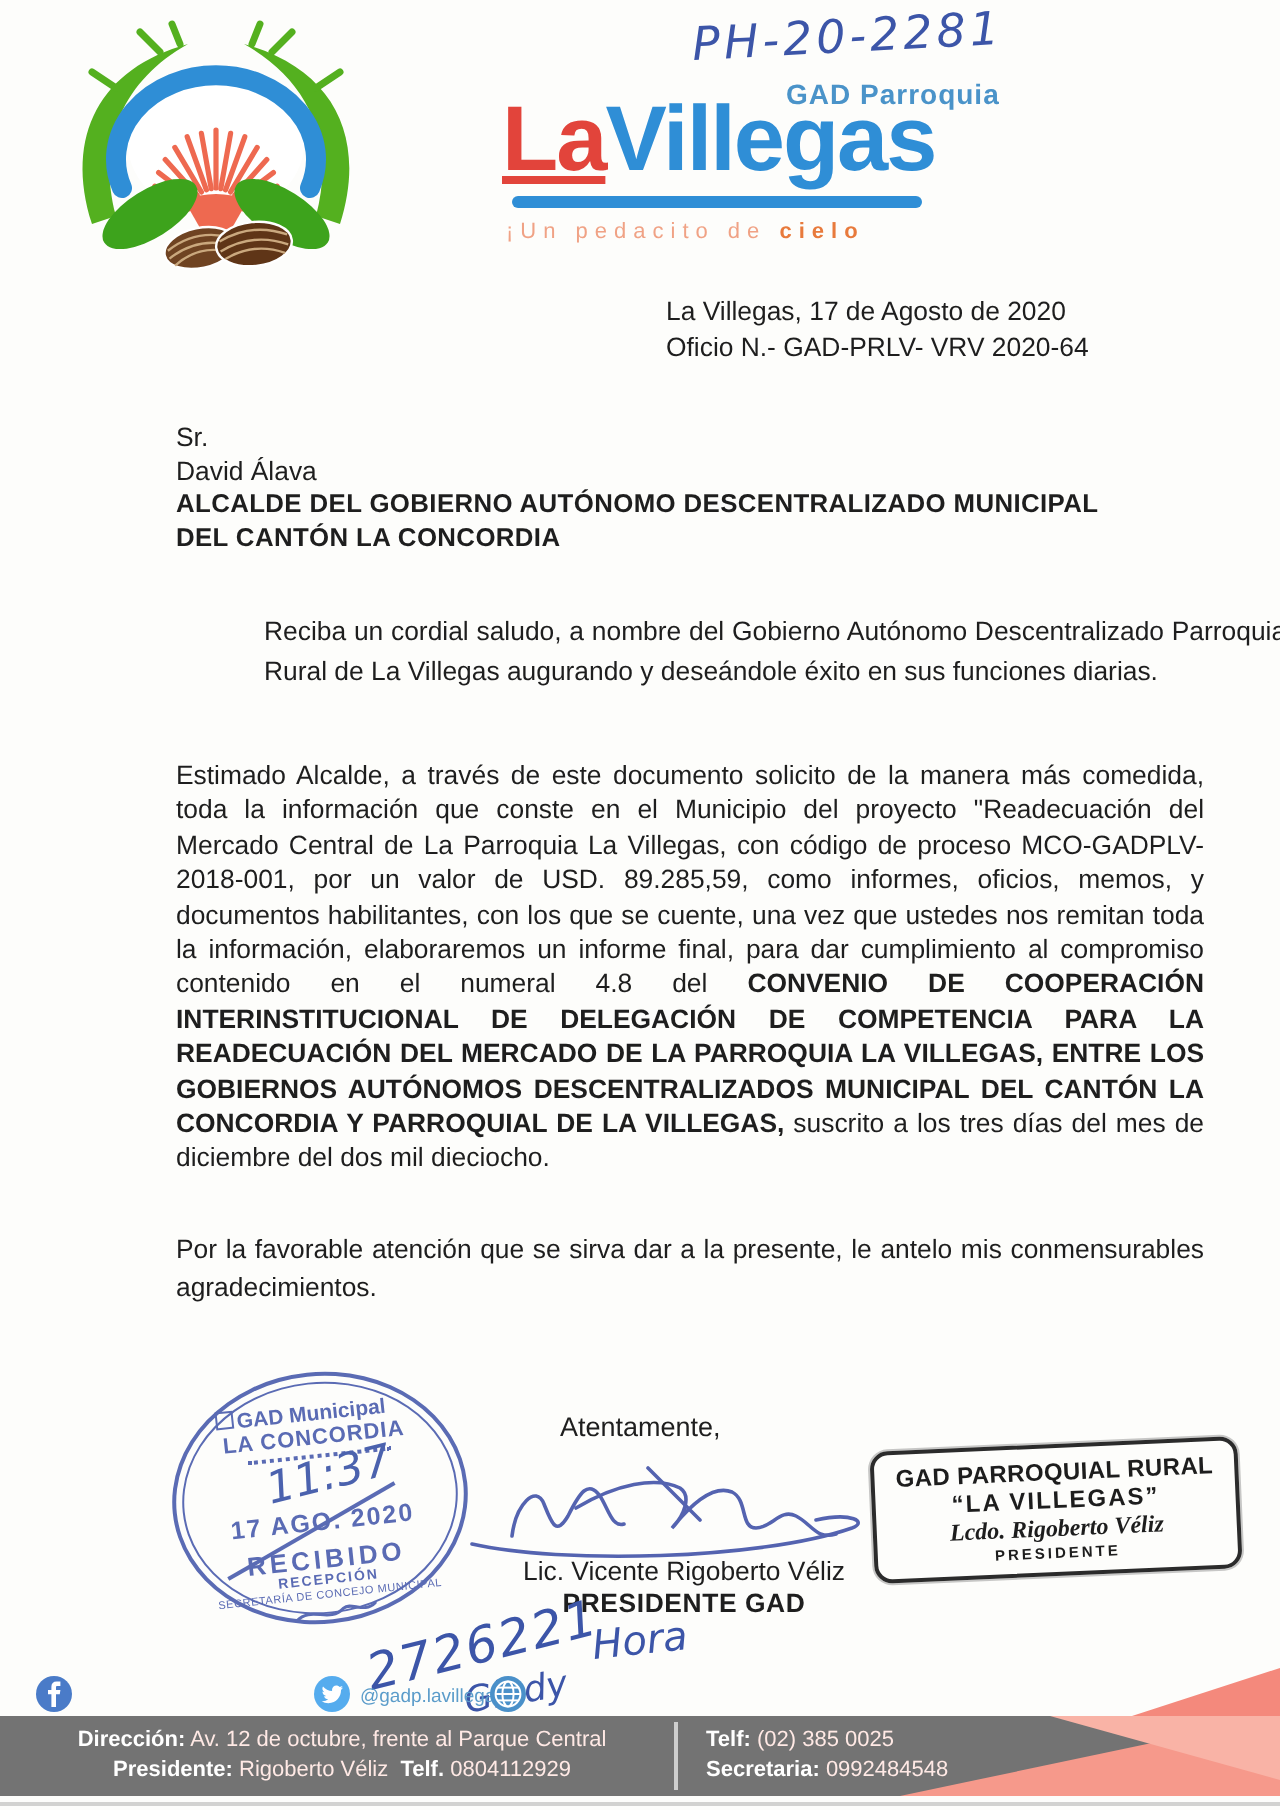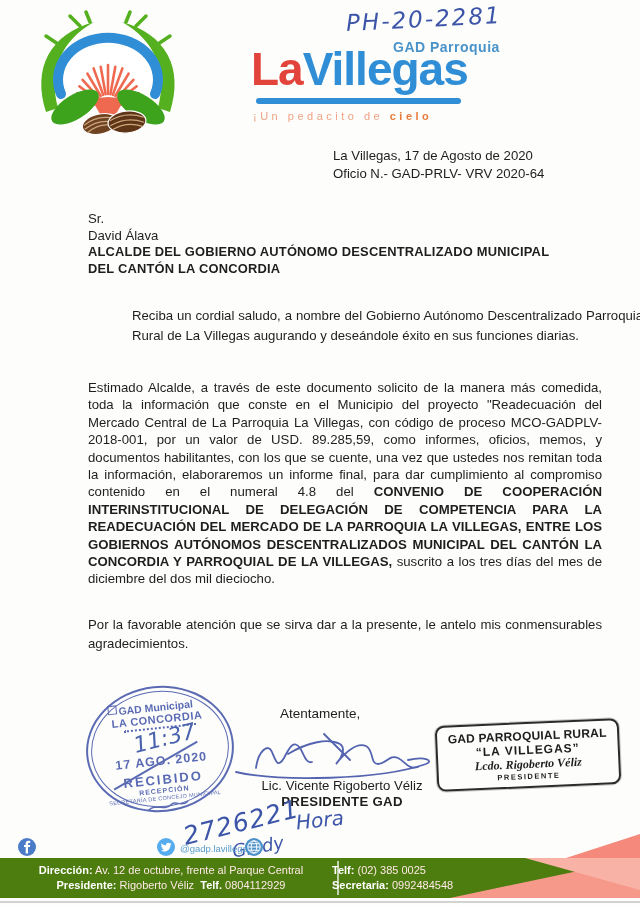--- a/index.html
+++ b/index.html
@@ -11,21 +11,21 @@
   .abs { position:absolute; }
 
   
   .logo-svg { left:28px; top:10px; }
   .handwrite {
     font-family:"DejaVu Sans", sans-serif; font-style:italic; color:#3c55a8;
   }
   .ref-number { left:346px; top:6px; font-size:23px; letter-spacing:2px; transform:rotate(-3deg); }
   .org-small { left:393px; top:39px; font-size:14px; font-weight:bold; color:#4a93c9; letter-spacing:.5px; }
   .org-name { left:251px; top:46px; font-size:46px; font-weight:bold; letter-spacing:-1px; line-height:1; }
-  .org-name .red { color:#e2443b; }
+  .org-name .red { color:#e2443b;text-decoration:underline; }
   .org-name .blue { color:#2f8ed6; }
   .org-underline { left:256px; top:98px; width:205px; height:6px; background:#2f8ed6; border-radius:3px; }
   .tagline { left:253px; top:110px; font-size:11px; letter-spacing:3.5px; color:#f0a285;text-align:right; }
   .tagline .accent { font-weight:bold; color:#e87a3c; }
 
   
   .date-block { left:333px; top:147px; width:235px; font-size:13.2px; line-height:18px; }
   .recipient { left:88px; top:211px; font-size:13.2px; line-height:16.5px; white-space:nowrap; }
   .recipient .bold-line { font-weight:bold; font-size:12.9px; letter-spacing:.2px; }
 
@@ -78,30 +78,30 @@
   .hw-hora { left:296px; top:808px; font-size:20px; transform:rotate(-6deg); }
 
   
   .social-row { left:0; top:838px; width:640px; height:20px; }
   .soc-icon { position:absolute; top:0; width:18px; height:18px; }
   .soc-label { position:absolute; top:5px; font-size:9.5px; color:#5b9cca; }
   .fb-i { left:18px; } .fb-t { left:41px;margin-top:28px; }
   .tw-i { left:157px; } .tw-t { left:180px; }
   .gl-i { left:245px; } .gl-t { left:268px;margin-top:36px; }
 
-  .bar { left:0; top:858px; width:640px; height:40px; background:#4d7c0f; overflow:hidden; }
+  .bar { left:0; top:858px; width:640px; height:40px; background:#737373; overflow:hidden; }
   .bar .w1 { position:absolute; right:0; top:0; width:190px; height:40px; background:#f6998b;
              clip-path:polygon(0 100%, 100% 0, 100% 100%); }
   .bar .w2 { position:absolute; right:0; top:0; width:115px; height:40px; background:#f9b3a6;
              clip-path:polygon(0 0, 100% 0, 100% 80%); }
   .tri-above { left:566px; top:834px; width:74px; height:24px; background:#f4897c;
                clip-path:polygon(100% 0, 100% 100%, 0 100%); }
   .bar-left { position:absolute; left:8px; top:5px; width:326px; font-size:11px; line-height:15px;
               color:#ffe9e5; text-align:center; }
-  .bar-right { position:absolute; left:332px; top:5px; font-size:11px; line-height:15px; color:#ffe9e5; }
+  .bar-right { position:absolute; left:353px; top:5px; font-size:11px; line-height:15px; color:#ffe9e5; }
   .bar b { color:#ffffff; }
   .bar-divider { position:absolute; left:337px; top:3px; width:2px; height:34px; background:rgba(255,255,255,.65); }
   .page-edge { left:0; top:901px; width:640px; height:2px; background:#d2d2d0; }
 </style>
 </head>
 <body>
 
 <svg class="abs logo-svg" width="160" height="135" viewBox="0 0 160 135">
   <path d="M 18,102 C 4,58 22,24 66,12 C 34,30 20,60 30,98 Z" fill="#54b01f"></path>
   <path d="M 142,102 C 156,58 138,24 94,12 C 126,30 140,60 130,98 Z" fill="#54b01f"></path>

